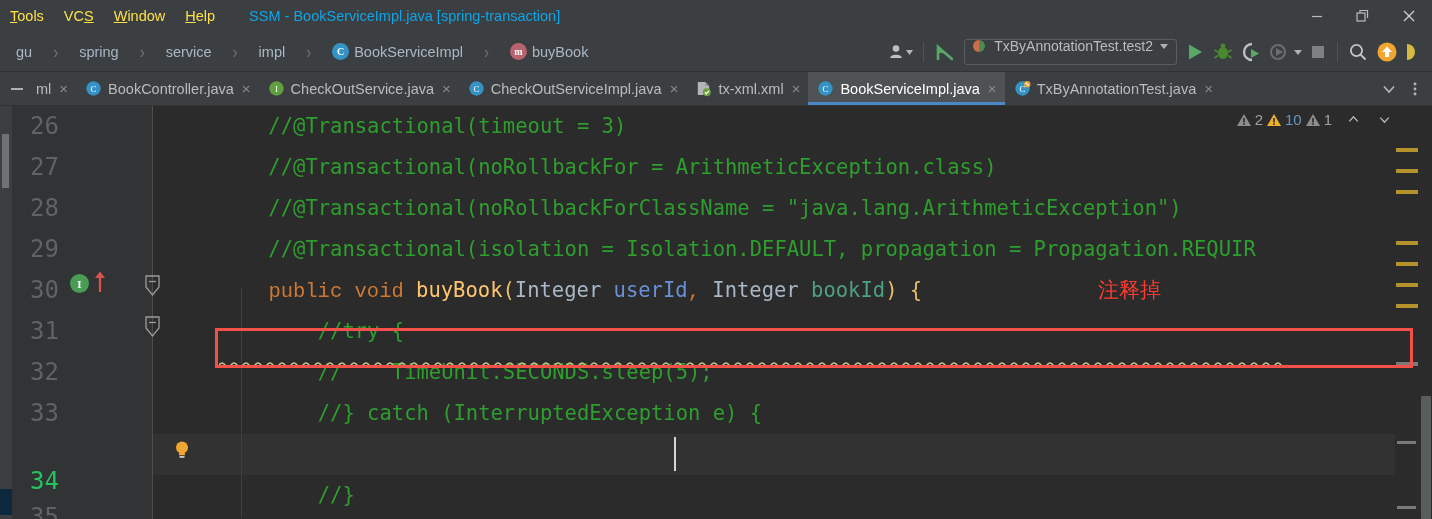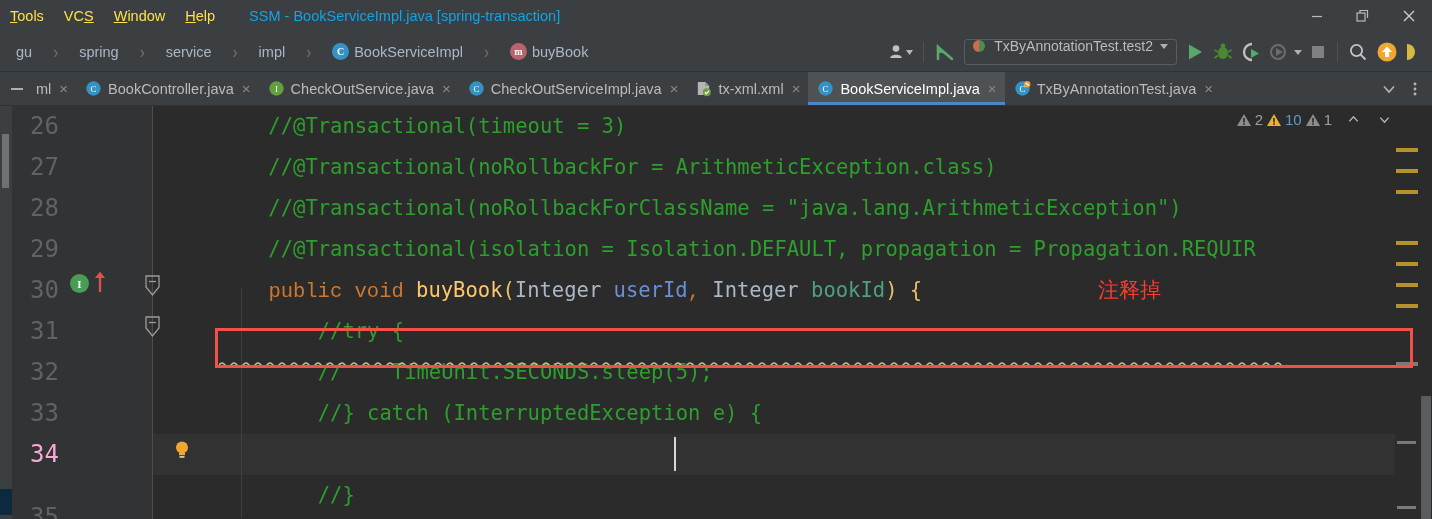--- a/index.html
+++ b/index.html
@@ -130,21 +130,21 @@
   }
   .gutter-fold-line {
     position: absolute; left: 152px; top: 0; width: 1px; height: 413px;
     background: #4b4d4f;
   }
   .ln {
     position: absolute; width: 140px; text-align: right; padding-right: 81px;
     color: #606366; font-family: "DejaVu Sans Mono", monospace;
     font-size: 24px; line-height: 41px; height: 41px;
   }
-  .ln.cur { color: #f9a8d4; }
+  .ln.cur { color: #22c55e; margin-top: 27px; }
   .code {
     position: absolute; left: 153px; padding-left: 66px;
     font-family: "DejaVu Sans Mono", monospace; font-size: 20.5px;
     line-height: 41px; height: 41px; white-space: pre;
   }
   .cur-line-bg {
     position: absolute; left: 12px; right: 0; height: 41px; background: #323232;
   }
   .indent-guide {
     position: absolute; width: 1px; background: #3b4045;

